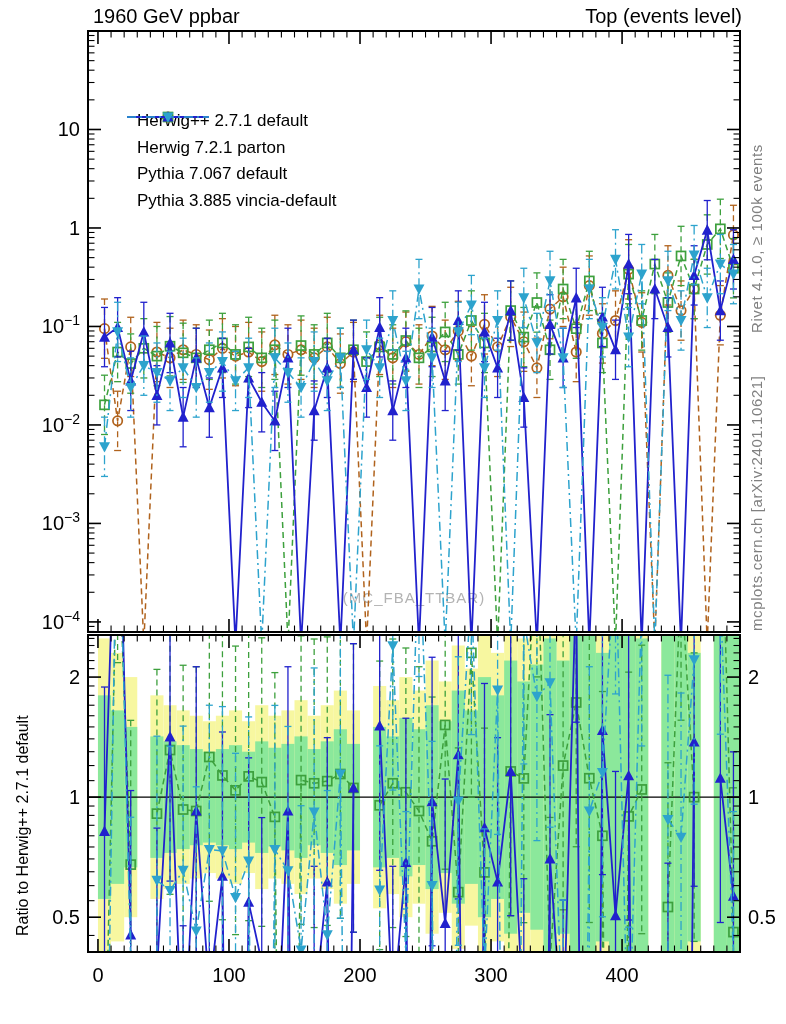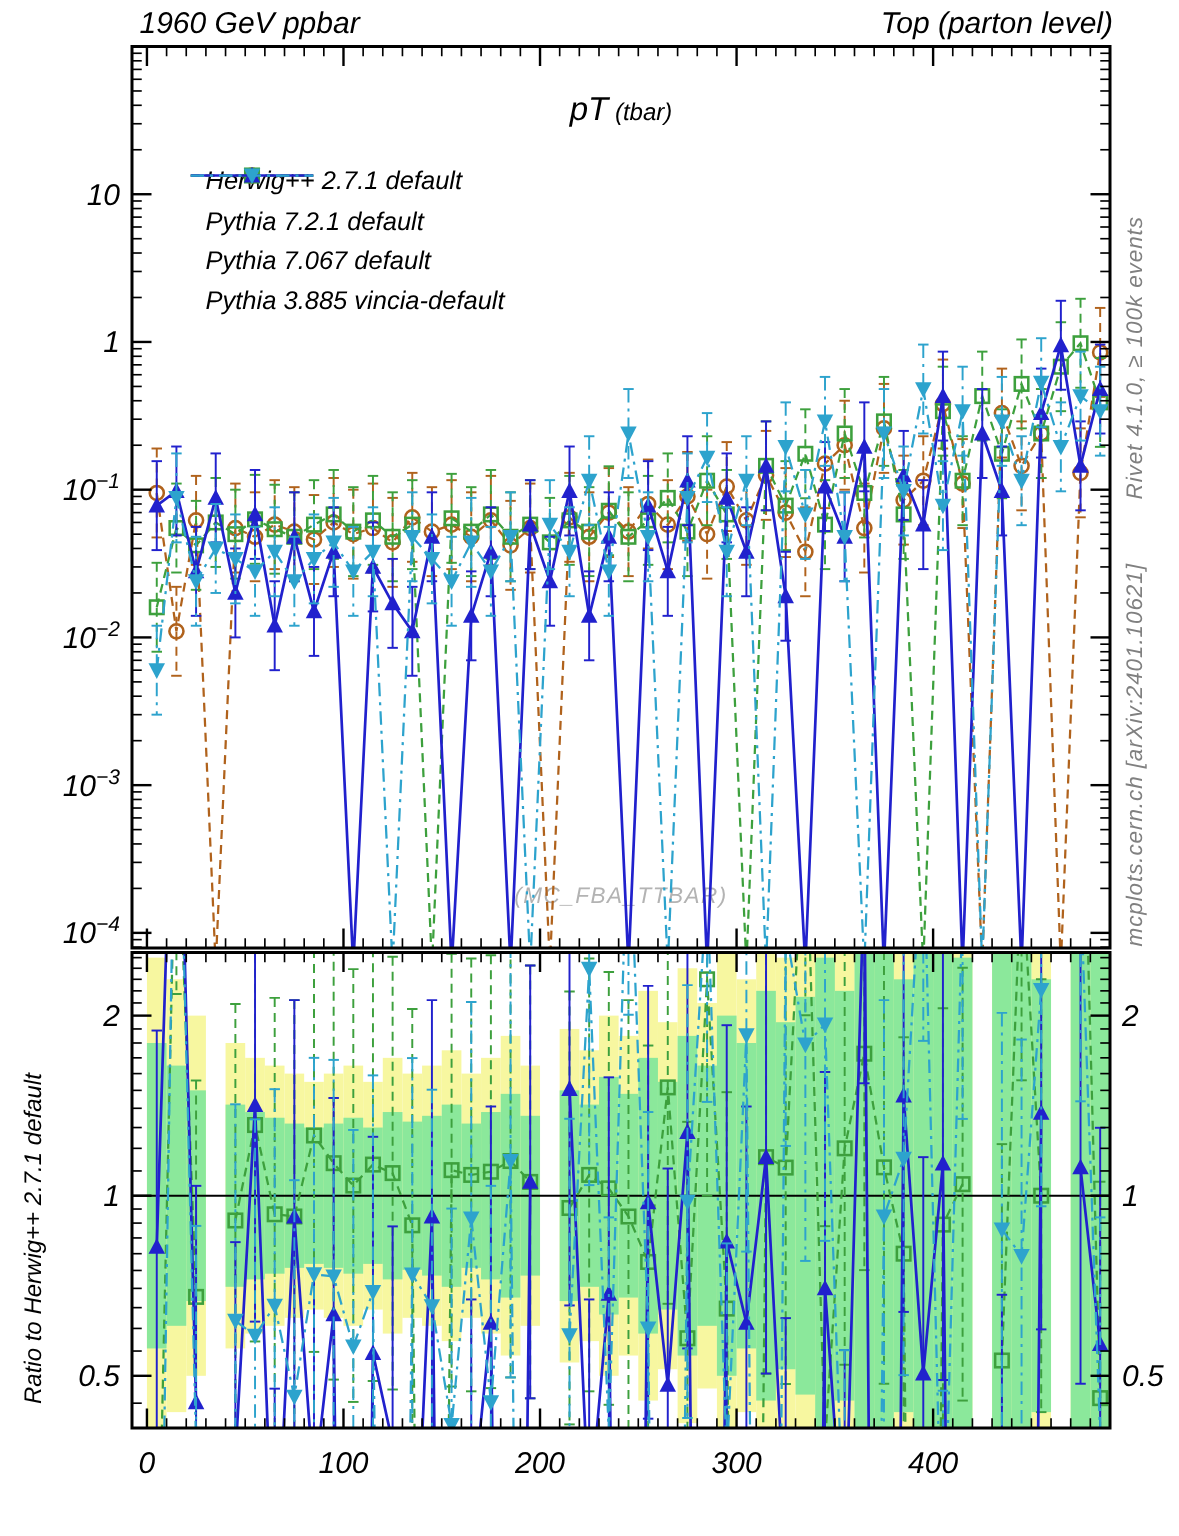--- a/index.html
+++ b/index.html
@@ -1,39 +1,38 @@
 <!DOCTYPE html>
 <html><head>
 <meta charset="utf-8">
 <style>
   html,body{margin:0;padding:0;background:#fff;}
   body{font-family:"Liberation Sans", sans-serif; -webkit-font-smoothing:antialiased;}
-  .fig{position:relative;width:786px;height:1024px;background:#fff;overflow:hidden;font-style:italic;}
+  .fig{position:relative;width:786px;height:1024px;background:#fff;overflow:hidden;}
   .hdr-left{position:absolute;left:93px;top:5px;font-size:20px;color:#000;white-space:nowrap;}
   .hdr-right{position:absolute;right:44px;top:5px;font-size:20px;color:#000;white-space:nowrap;text-align:right;}
   .title{position:absolute;left:88px;top:60px;width:652px;text-align:center;color:#000;}
   .t-main{font-size:22px;}
   .t-sub{font-size:16px;}
   #legend{position:absolute;left:127px;top:108px;}
   .leg-row{display:flex;align-items:center;height:26.5px;}
   .leg-label{margin-left:10px;font-size:17px;color:#000;white-space:nowrap;}
   .vnote{position:absolute;transform:rotate(-90deg);transform-origin:0 0;font-size:15px;color:#808080;white-space:nowrap;letter-spacing:0.6px;}
   .note-top{left:748px;top:333px;}
   .note-bottom{left:748px;top:631px;}
   .watermark{position:absolute;left:88px;top:589px;width:652px;text-align:center;font-size:15px;color:#b3b3b3;letter-spacing:1px;}
   .ratio-label{position:absolute;left:14px;top:936px;transform:rotate(-90deg);transform-origin:0 0;font-size:16px;color:#000;white-space:nowrap;}
   svg{position:absolute;left:0;top:0;}
 </style>
 </head>
 <body>
 
 <div class="fig">
   <div class="hdr-left">1960 GeV ppbar</div>
-  <div class="hdr-right">Top (parton level)</div>
-  <div class="title"><span class="t-main">pT</span> <span class="t-sub">(tbar)</span></div>
+  <div class="hdr-right">Top (events level)</div>
   <div class="watermark">(MC_FBA_TTBAR)</div>
   <div class="vnote note-top">Rivet 4.1.0, ≥ 100k events</div>
   <div class="vnote note-bottom">mcplots.cern.ch [arXiv:2401.10621]</div>
   <div class="ratio-label">Ratio to Herwig++ 2.7.1 default</div>
   <div id="legend">
       <div class="leg-row">
         <svg width="82" height="18">
           <line x1="0" y1="9" x2="82" y2="9" stroke="#b0621c" stroke-width="1.5" stroke-dasharray="6 4"></line>
           <g>
             <circle cx="41" cy="9" r="4.7" fill="none" stroke="#b0621c" stroke-width="1.7"></circle>
@@ -41,21 +40,21 @@
         </svg>
         <span class="leg-label">Herwig++ 2.7.1 default</span>
       </div>
       <div class="leg-row">
         <svg width="82" height="18">
           <line x1="0" y1="9" x2="82" y2="9" stroke="#3da03d" stroke-width="1.5" stroke-dasharray="6 4"></line>
           <g>
             <rect x="36.5" y="4.5" width="9" height="9" fill="none" stroke="#3da03d" stroke-width="1.7"></rect>
           </g>
         </svg>
-        <span class="leg-label">Pythia 7.2.1 default</span>
+        <span class="leg-label">Herwig 7.2.1 parton</span>
       </div>
       <div class="leg-row">
         <svg width="82" height="18">
           <line x1="0" y1="9" x2="82" y2="9" stroke="#2121cd" stroke-width="1.8"></line>
           <g>
             <path d="M41,3.2 L46.5,13.6 L35.5,13.6 Z" fill="#2121cd"></path>
           </g>
         </svg>
         <span class="leg-label">Pythia 7.067 default</span>
       </div>

